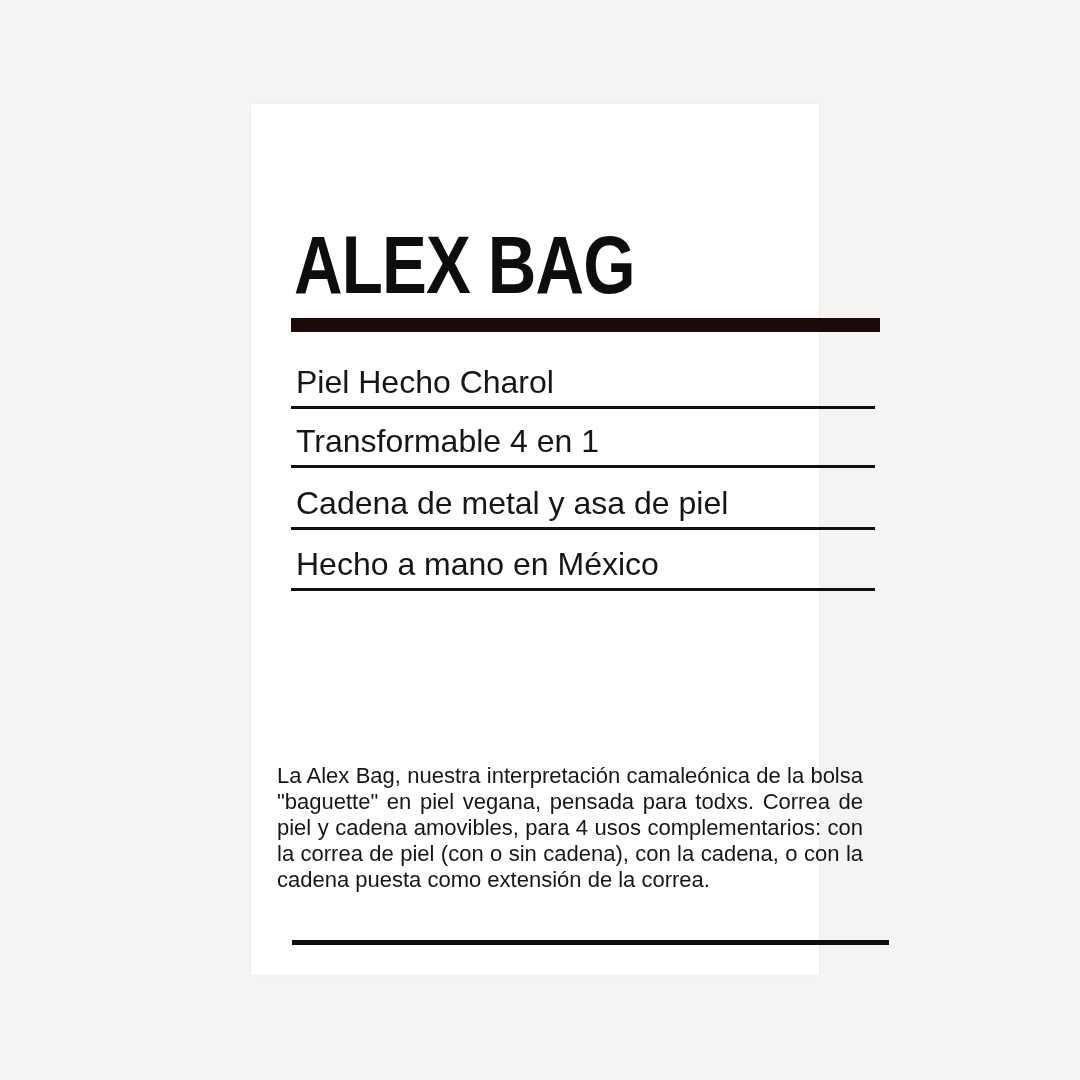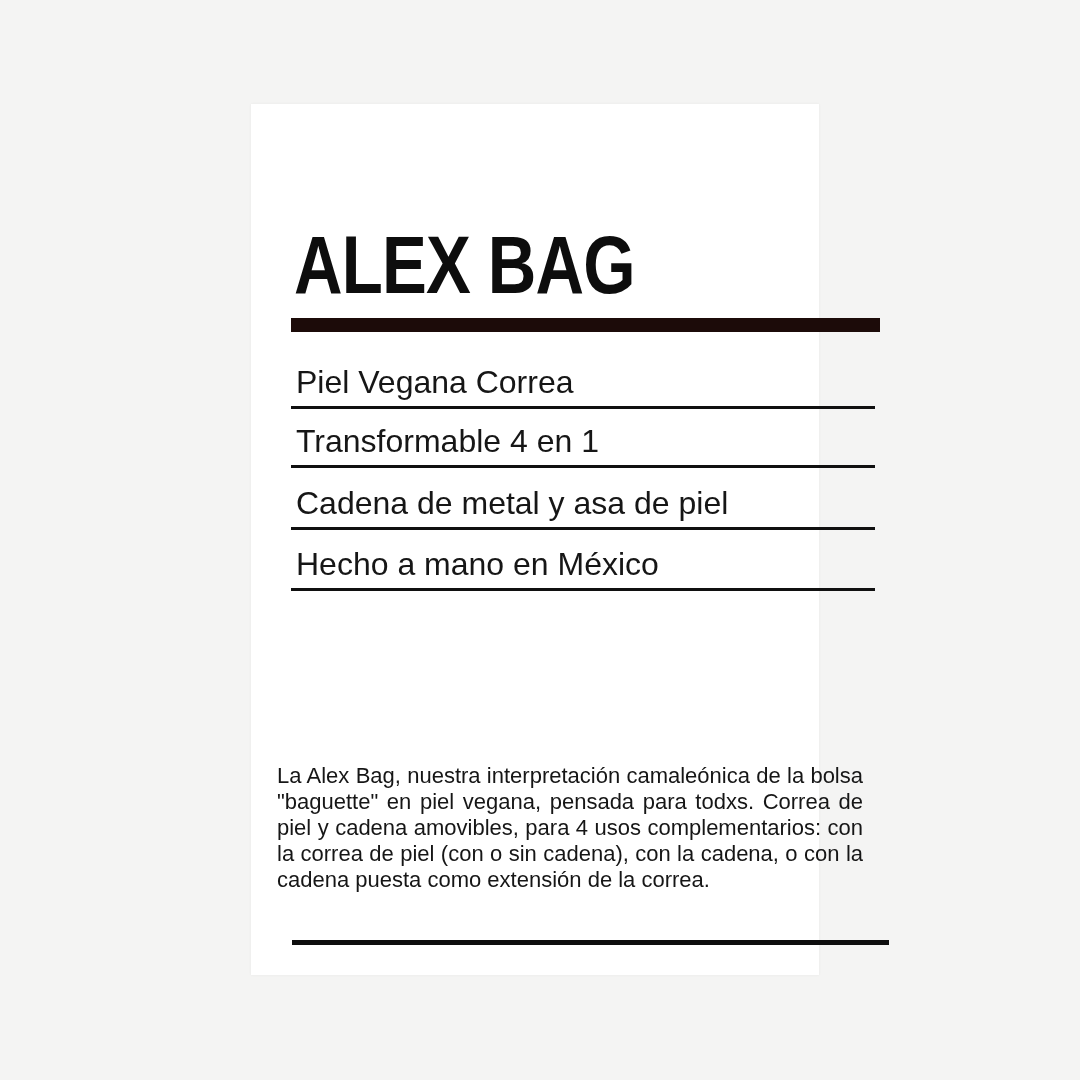--- a/index.html
+++ b/index.html
@@ -89,21 +89,21 @@
 </head>
 <body>
 
 <div class="card">
 
   <h1 class="title">ALEX BAG</h1>
 
   <div class="title-bar"></div>
 
   <div class="feature f0">
-    <span>Piel Vegana Correa</span>
+    <span>Piel Hecho Charol</span>
   </div>
   <div class="feature f1">
     <span>Transformable 4 en 1</span>
   </div>
   <div class="feature f3">
     <span>Hecho a mano en México</span>
   </div>
   <div class="feature f2">
     <span>Cadena de metal y asa de piel</span>
   </div>

